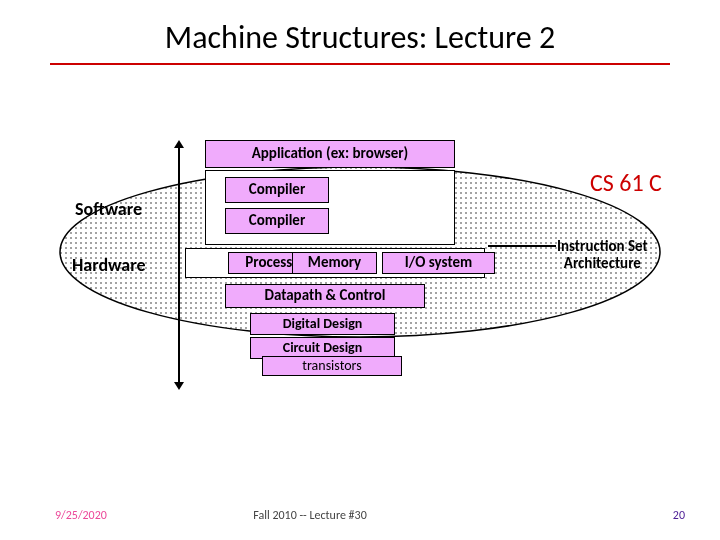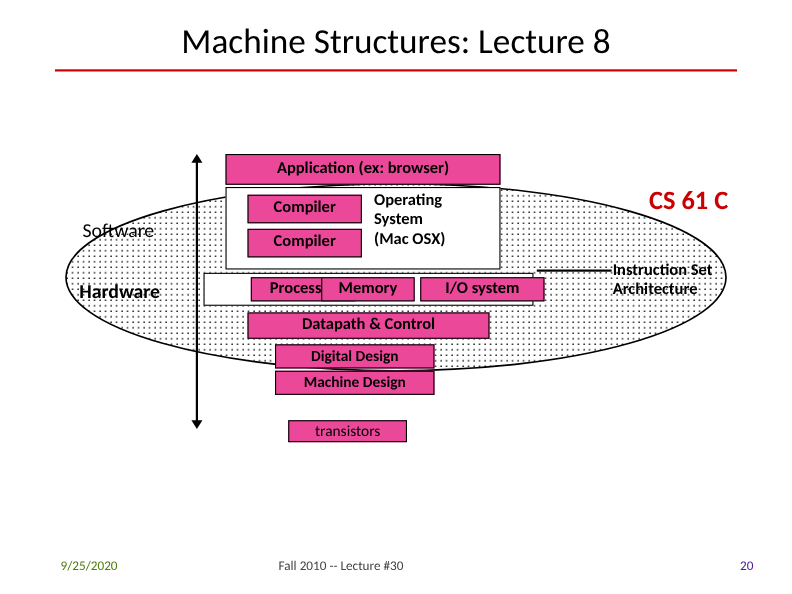--- a/index.html
+++ b/index.html
@@ -28,21 +28,21 @@
   .ellipse-wrap {
     position: absolute;
     left: 55px; top: 92px;
     width: 610px; height: 180px;
   }
   .ellipse-wrap svg { width: 100%; height: 100%; display: block; }
 
   .box {
     position: absolute;
     border: 1.5px solid #000;
-    background: #ec4899;
+    background: #f0abfc;
     font-size: 15px;
     font-weight: 700;
     display: flex;
     align-items: center;
     justify-content: center;
     text-align: center;
     line-height: 1.15;
   }
   .boxlabel { padding: 2px 6px; }
 
@@ -51,24 +51,24 @@
   .osbg   { left: 205px; top: 100px; width: 250px; height: 75px; border: 1.5px solid #000; background:#fff; position:absolute; }
   .compiler  { left: 225px; top: 107px; width: 104px; height: 26px; text-align: center; }
   .assembler { left: 225px; top: 138px; width: 104px; height: 26px; }
   .oslabel   { position:absolute; left: 340px; top: 103px; width: 110px; font-size:15px; font-weight:700; line-height:1.2; }
 
   .hw-outer { left: 185px; top: 178px; width: 300px; height: 30px; border:1.5px solid #000; background:#fff; position:absolute; }
   .proc   { left: 192px; top: 182px; width: 95px; height: 22px; margin-left: 36px; }
   .mem    { left: 292px; top: 182px; width: 85px; height: 22px; }
   .io     { left: 382px; top: 182px; width: 113px; height: 22px; }
 
-  .dpc    { left: 225px; top: 214px; width: 220px; height: 24px; }
+  .dpc    { left: 225px; top: 214px; width: 200px; height: 24px; }
   .dd     { left: 250px; top: 243px; width: 145px; height: 22px; font-size:14px; }
   .cd     { left: 250px; top: 267px; width: 145px; height: 22px; font-size:14px; }
-  .trans  { left: 262px; top: 312px; width: 108px; height: 20px; font-size:14px; font-weight:400; }
+  .trans  { left: 262px; top: 286px; width: 140px; height: 20px; font-size:14px; font-weight:400; }
 
   .arrow-v {
     position: absolute;
     left: 178px; top: 76px;
     width: 2px; height: 238px;
     background: #000;
   }
   .arrow-v::before, .arrow-v::after {
     content: '';
     position: absolute;
@@ -76,67 +76,67 @@
     width: 0; height: 0;
     border-left: 5px solid transparent;
     border-right: 5px solid transparent;
   }
   .arrow-v::before { top: -6px; border-bottom: 8px solid #000; }
   .arrow-v::after  { bottom: -6px; border-top: 8px solid #000; }
 
   .side-soft {
     position: absolute;
     left: 75px; top: 128px;
-    font-size: 18px; font-weight: 400;
+    font-size: 18px; font-weight: 700;
   }
   .side-hard {
     position: absolute;
     left: 72px; top: 184px;
     font-size: 18px; font-weight: 700;
   }
   .cs61c {
     position: absolute;
     left: 590px; top: 98px;
-    font-size: 24px; font-weight: 700;
+    font-size: 24px; font-weight: 400;
     color: #c00;
   }
   .isa {
     position: absolute;
     left: 557px; top: 168px;
     font-size: 15px; font-weight: 700;
     line-height: 1.15;
   }
   .isa-line {
     position: absolute;
     left: 488px; top: 175px;
     width: 68px; height: 2px;
     background: #000;
   }
 
   .footer-date {
     position: absolute;
     left: 55px; bottom: 18px;
-    font-size: 12px; color: #4d7c0f;
+    font-size: 12px; color: #ec4899;
   }
   .footer-center {
     position: absolute;
     left: 0; bottom: 18px;
     width: 620px; text-align: center;
     font-size: 12px; color: #444;
   }
   .footer-num {
     position: absolute;
     right: 35px; bottom: 18px;
     font-size: 12px; color: #4c1d95;
   }
 </style>
 </head>
 <body>
 
-<h1 class="title">Machine Structures: Lecture 8</h1>
+<h1 class="title">Machine Structures: Lecture 2</h1>
 
 <div class="stage">
 
   <div class="ellipse-wrap">
     <svg viewBox="0 0 610 180">
       <defs>
         <pattern id="dots" width="5" height="5" patternUnits="userSpaceOnUse">
           <circle cx="1" cy="1" r="0.7" fill="#000"></circle>
         </pattern>
       </defs>
@@ -153,49 +153,46 @@
       <span class="boxlabel">Application (ex: browser)</span>
     </div>
 
   <div class="osbg"></div>
   <div class="box compiler">
       <span class="boxlabel">Compiler</span>
     </div>
   <div class="box assembler">
       <span class="boxlabel">Compiler</span>
     </div>
-  <div class="oslabel" style="white-space:pre-line;">Operating
-System
-(Mac OSX)</div>
 
   <div class="hw-outer"></div>
   <div class="box proc">
       <span class="boxlabel">Processor</span>
     </div>
   <div class="box mem">
       <span class="boxlabel">Memory</span>
     </div>
   <div class="box io">
       <span class="boxlabel">I/O system</span>
     </div>
 
   <div class="box dpc">
       <span class="boxlabel">Datapath &amp; Control</span>
     </div>
   <div class="box dd">
       <span class="boxlabel">Digital Design</span>
     </div>
   <div class="box cd">
-      <span class="boxlabel">Machine Design</span>
+      <span class="boxlabel">Circuit Design</span>
     </div>
   <div class="box trans">
       <span class="boxlabel">transistors</span>
     </div>
 
   <div class="cs61c">CS 61 C</div>
   <div class="isa-line"></div>
-  <div class="isa" style="white-space:pre-line;">Instruction Set
+  <div class="isa" style="white-space:pre-line;text-align:center;">Instruction Set
 Architecture</div>
 </div>
 
 <div class="footer-date">9/25/2020</div>
 <div class="footer-center">Fall 2010 -- Lecture #30</div>
 <div class="footer-num">20</div>
 
 </body></html>

